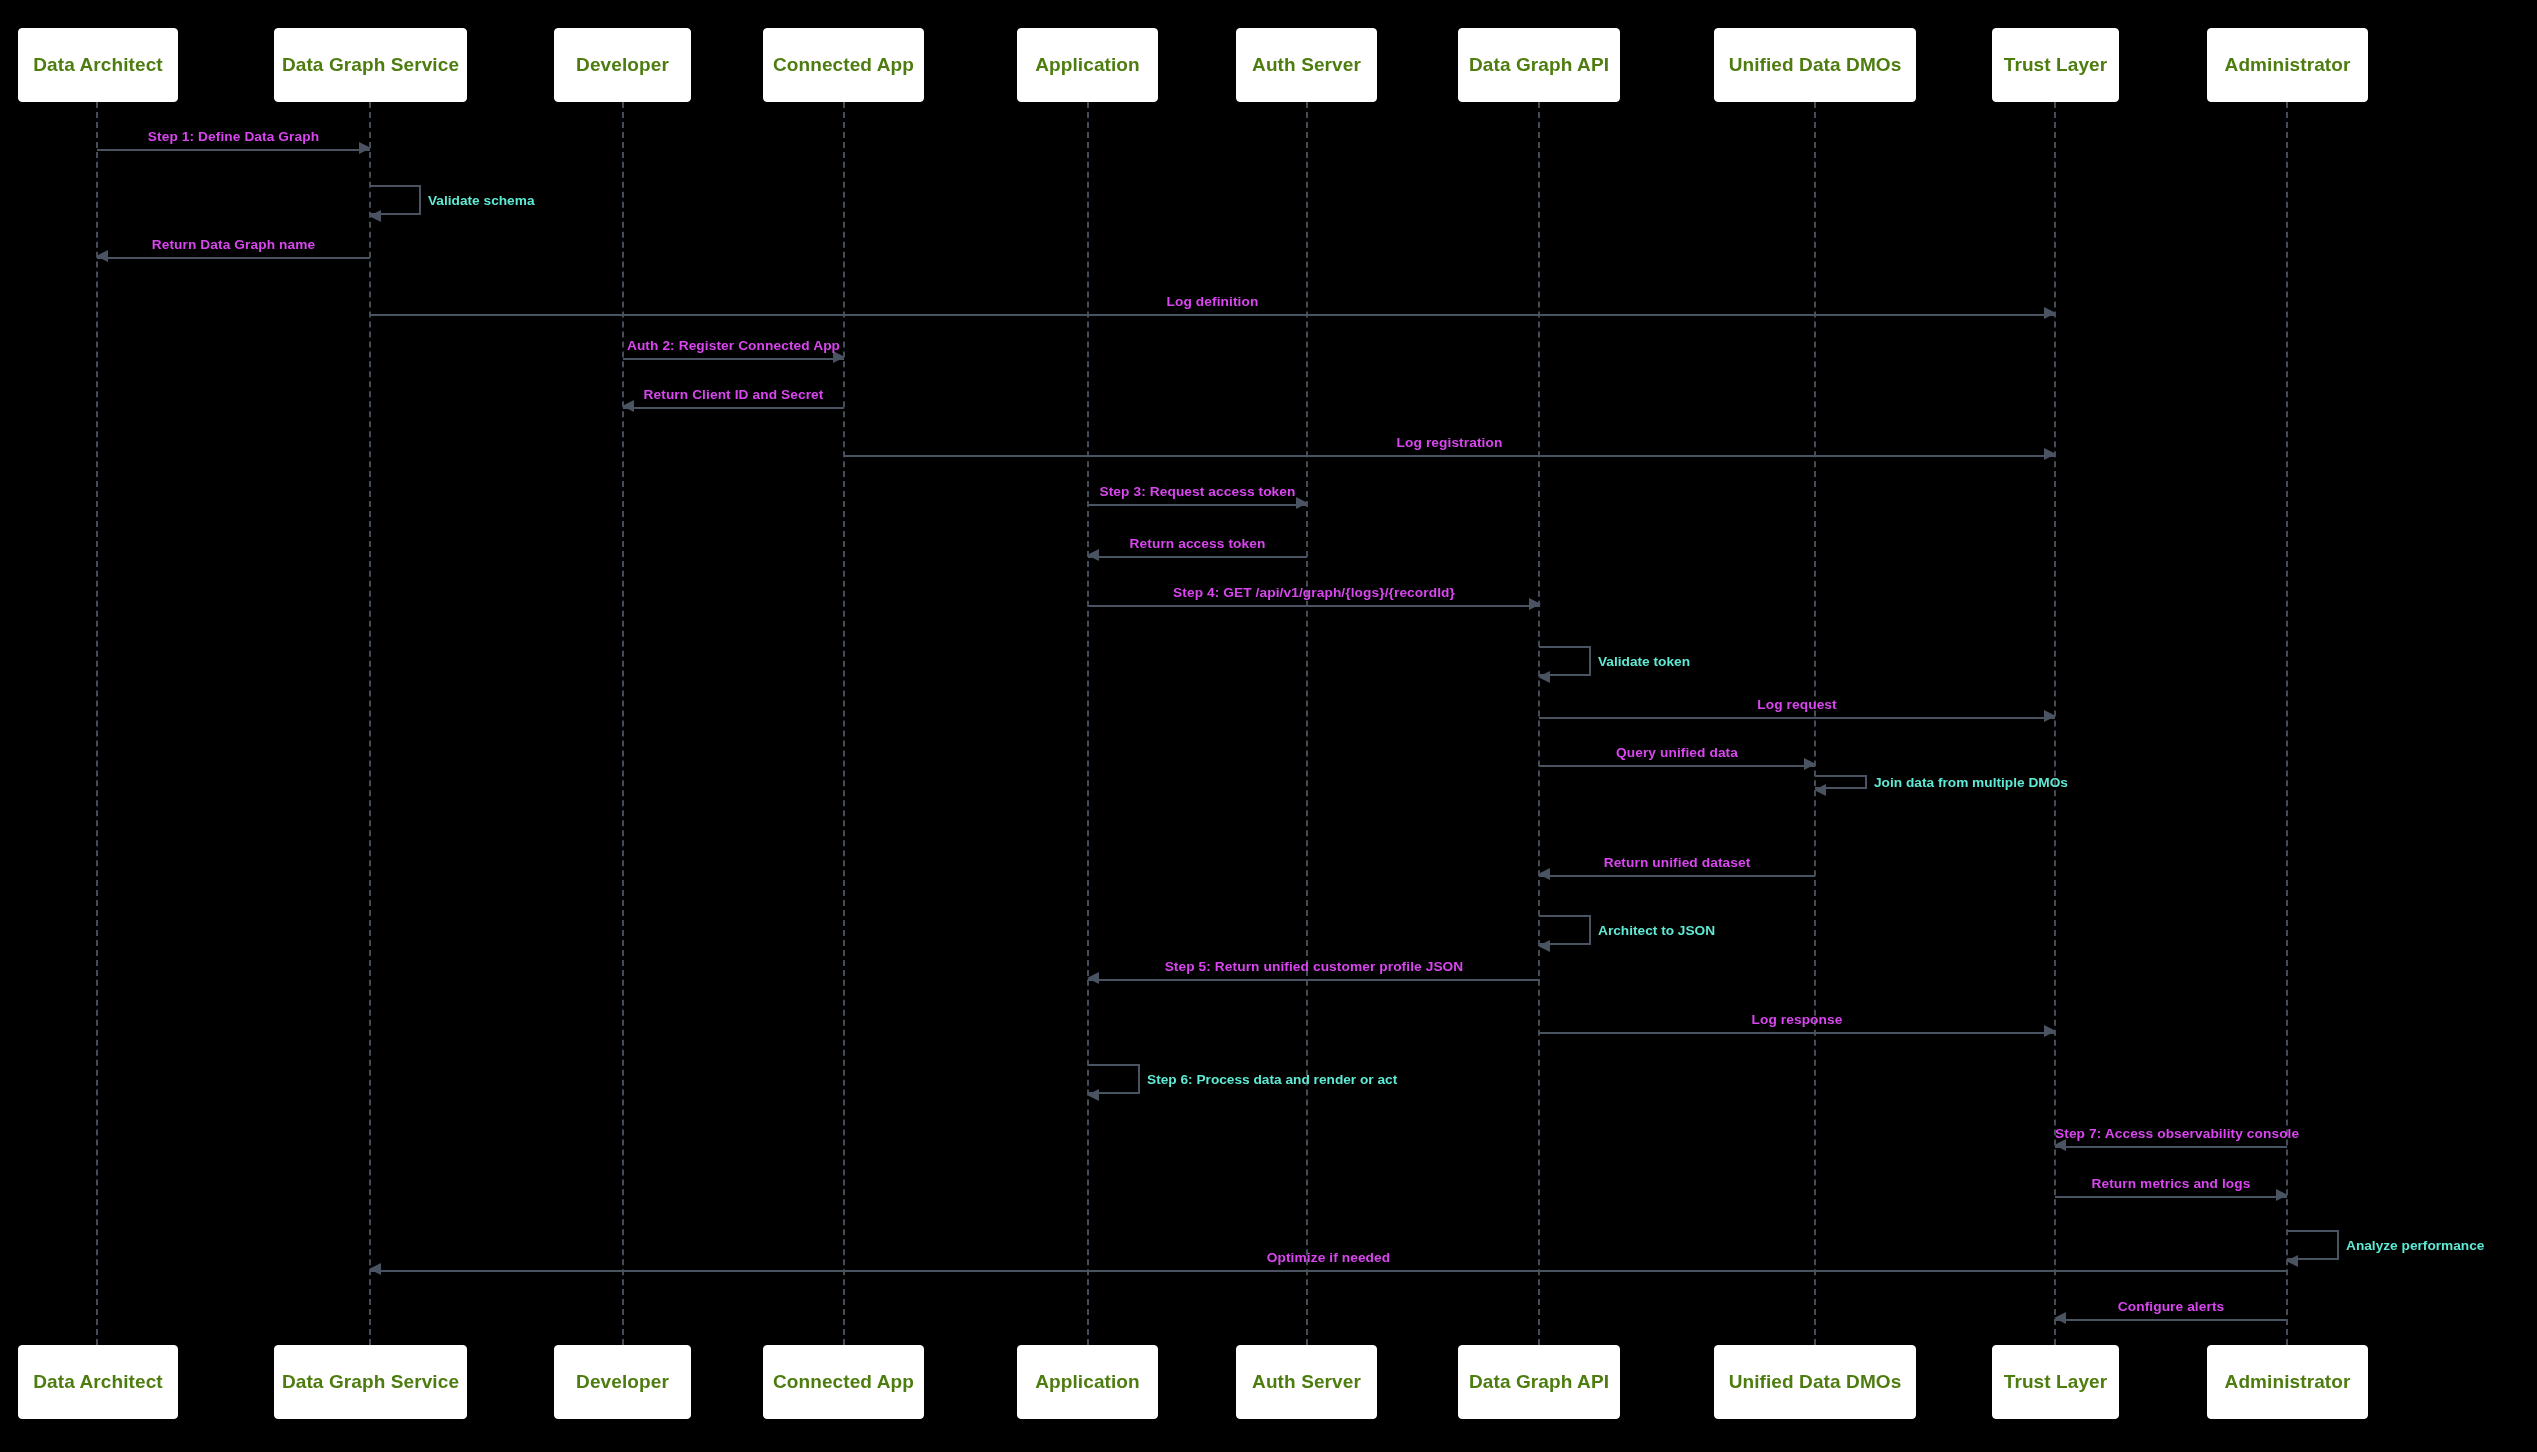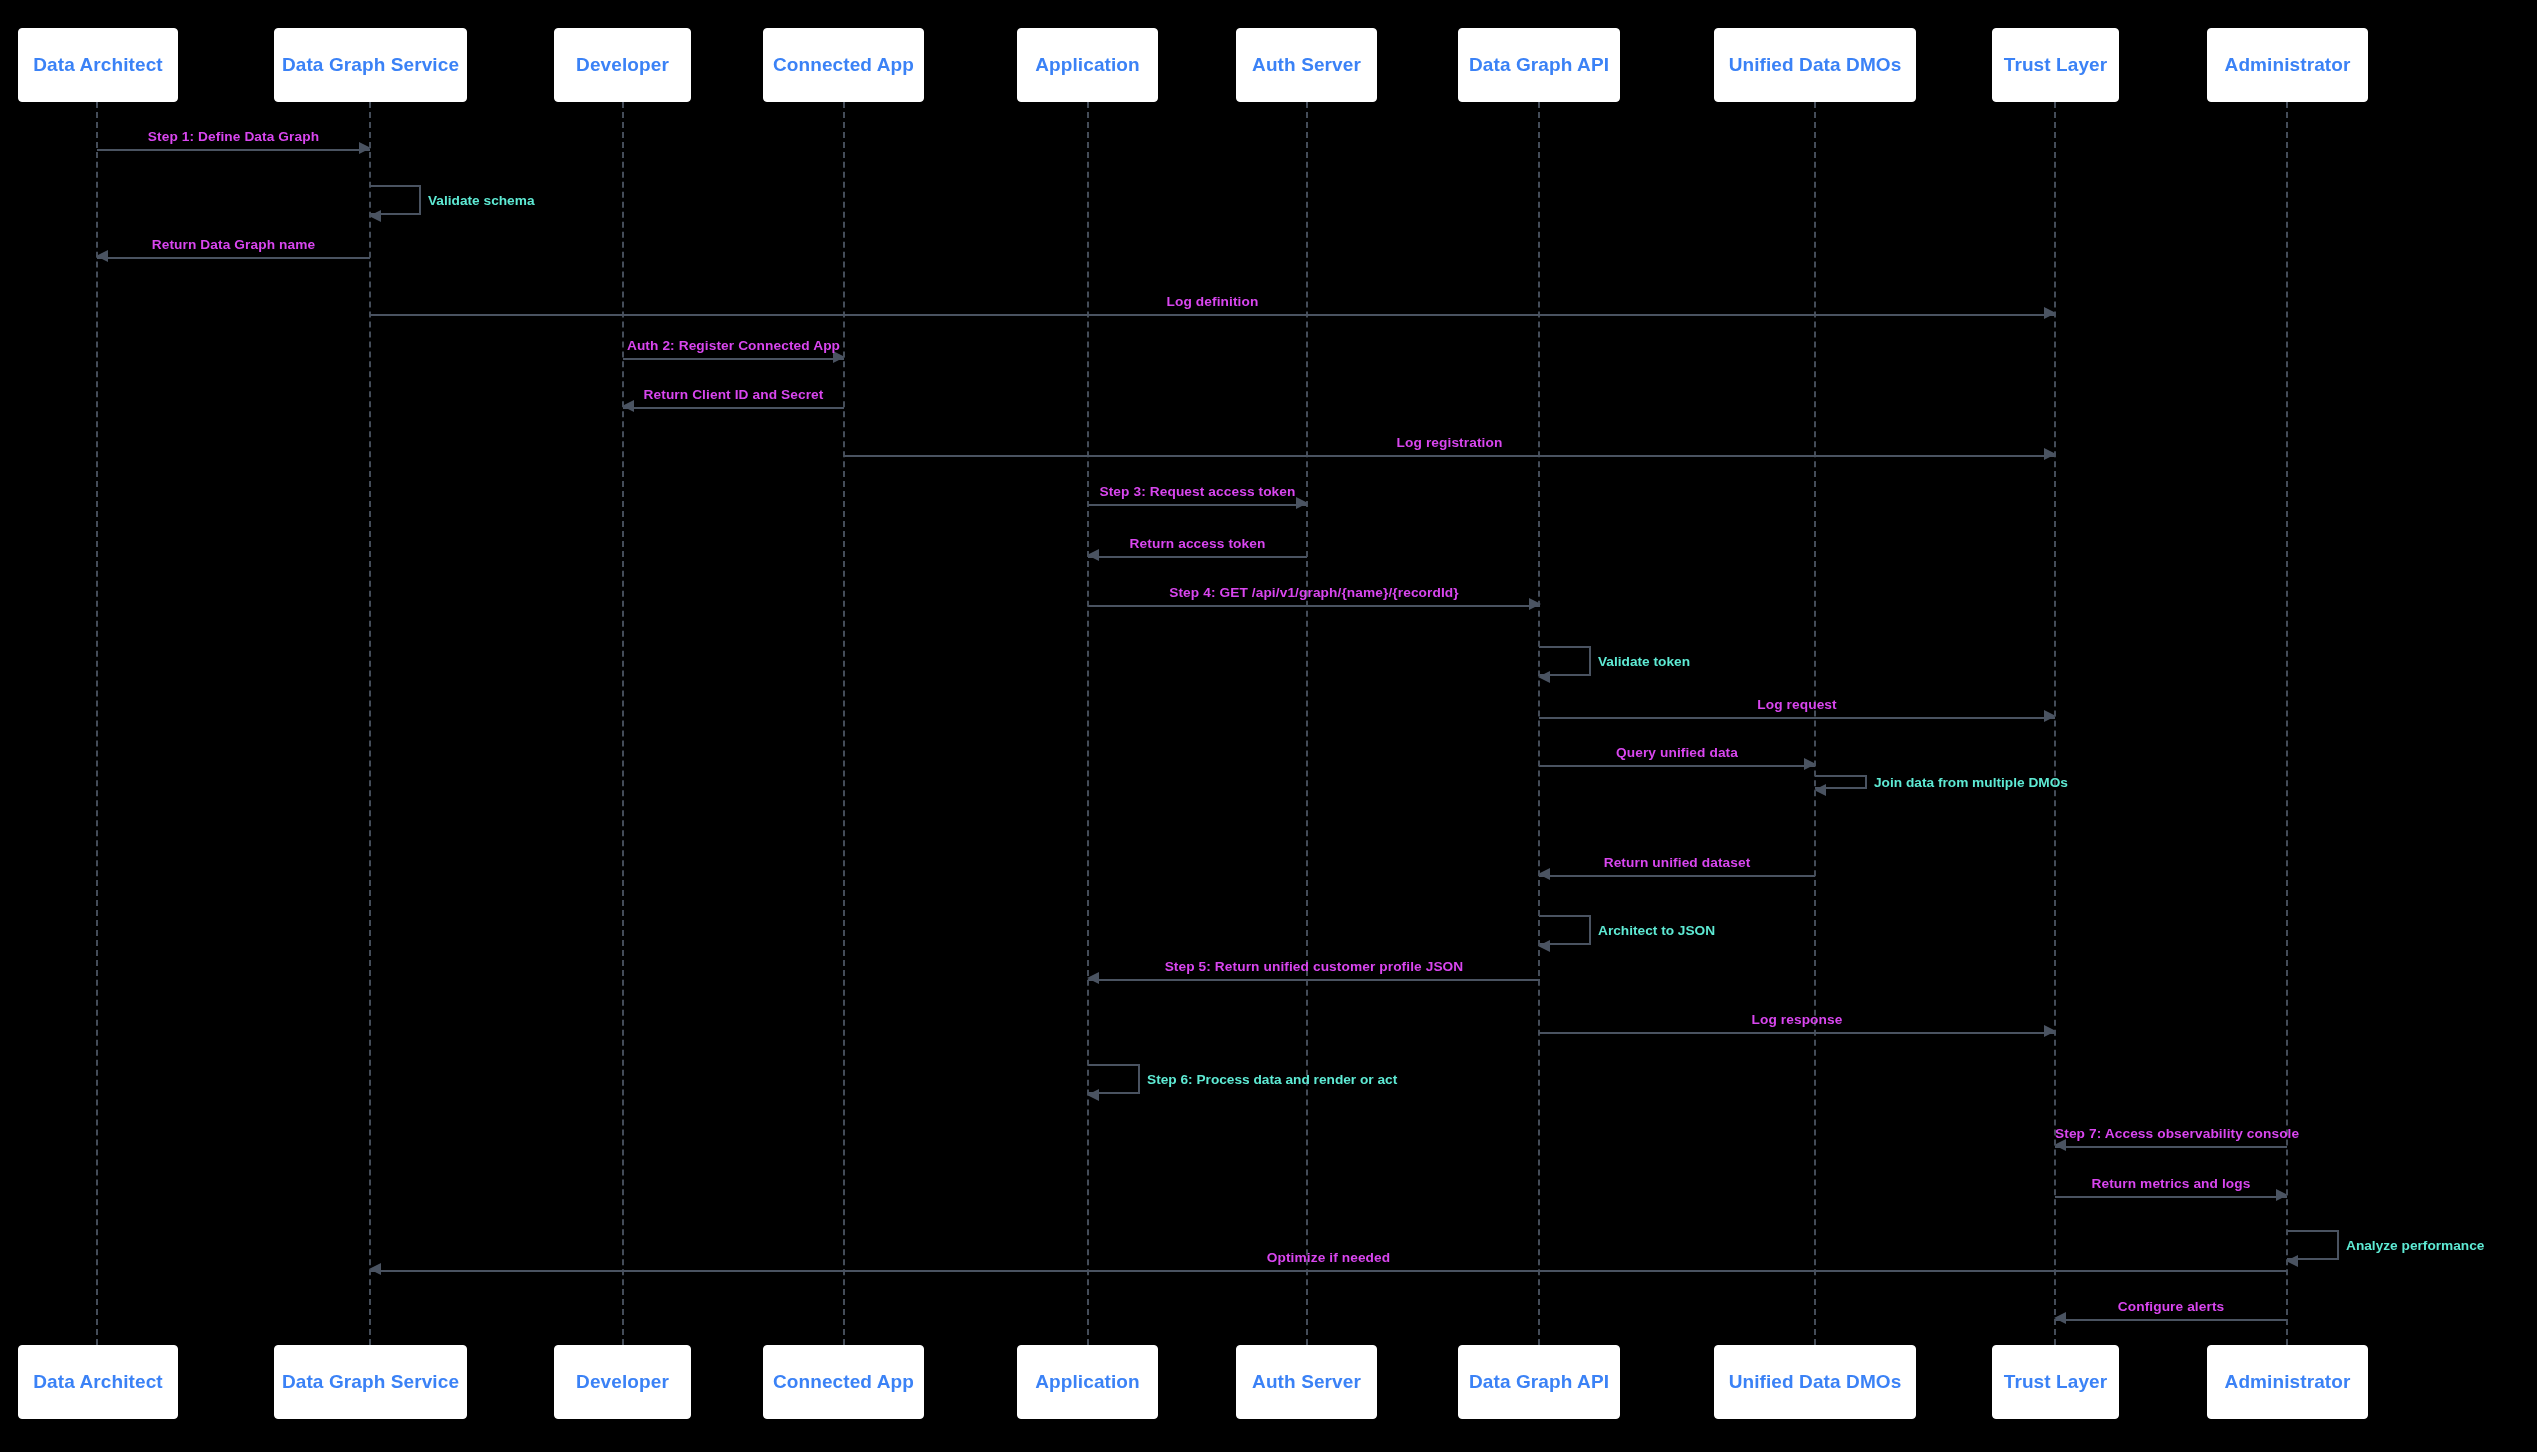--- a/index.html
+++ b/index.html
@@ -23,21 +23,21 @@
   
   .participant-box {
     position: absolute;
     background: #ffffff;
     border: 1px solid #ffffff;
     border-radius: 4px;
     box-sizing: border-box;
     display: flex;
     align-items: center;
     justify-content: center;
-    color: #3b82f6;
+    color: #4d7c0f;
     font-size: 19px;
     font-weight: 600;
     letter-spacing: 0.1px;
     text-align: center;
     line-height: 1.15;
     padding: 0 5px;
     white-space: nowrap;
   }
   
   .lifeline {
@@ -181,21 +181,21 @@
         <div class="label">Step 3: Request access token</div>
       </div>
       <div class="msg to-left" style="left: 1088px; top: 556px; width: 219px;">
         <div class="shaft"></div>
         <div class="head"></div>
         <div class="label">Return access token</div>
       </div>
       <div class="msg to-right" style="left: 1088px; top: 605px; width: 452px;">
         <div class="shaft"></div>
         <div class="head"></div>
-        <div class="label">Step 4: GET /api/v1/graph/{name}/{recordId}</div>
+        <div class="label">Step 4: GET /api/v1/graph/{logs}/{recordId}</div>
       </div>
       <div class="selfloop" style="left: 1539px; top: 646px; width: 52px; height: 30px; text-decoration: underline;">
         <div class="box"></div>
         <div class="head"></div>
         <div class="label">Validate token</div>
       </div>
       <div class="msg to-right" style="left: 1539px; top: 717px; width: 516px;">
         <div class="shaft"></div>
         <div class="head"></div>
         <div class="label">Log request</div>

